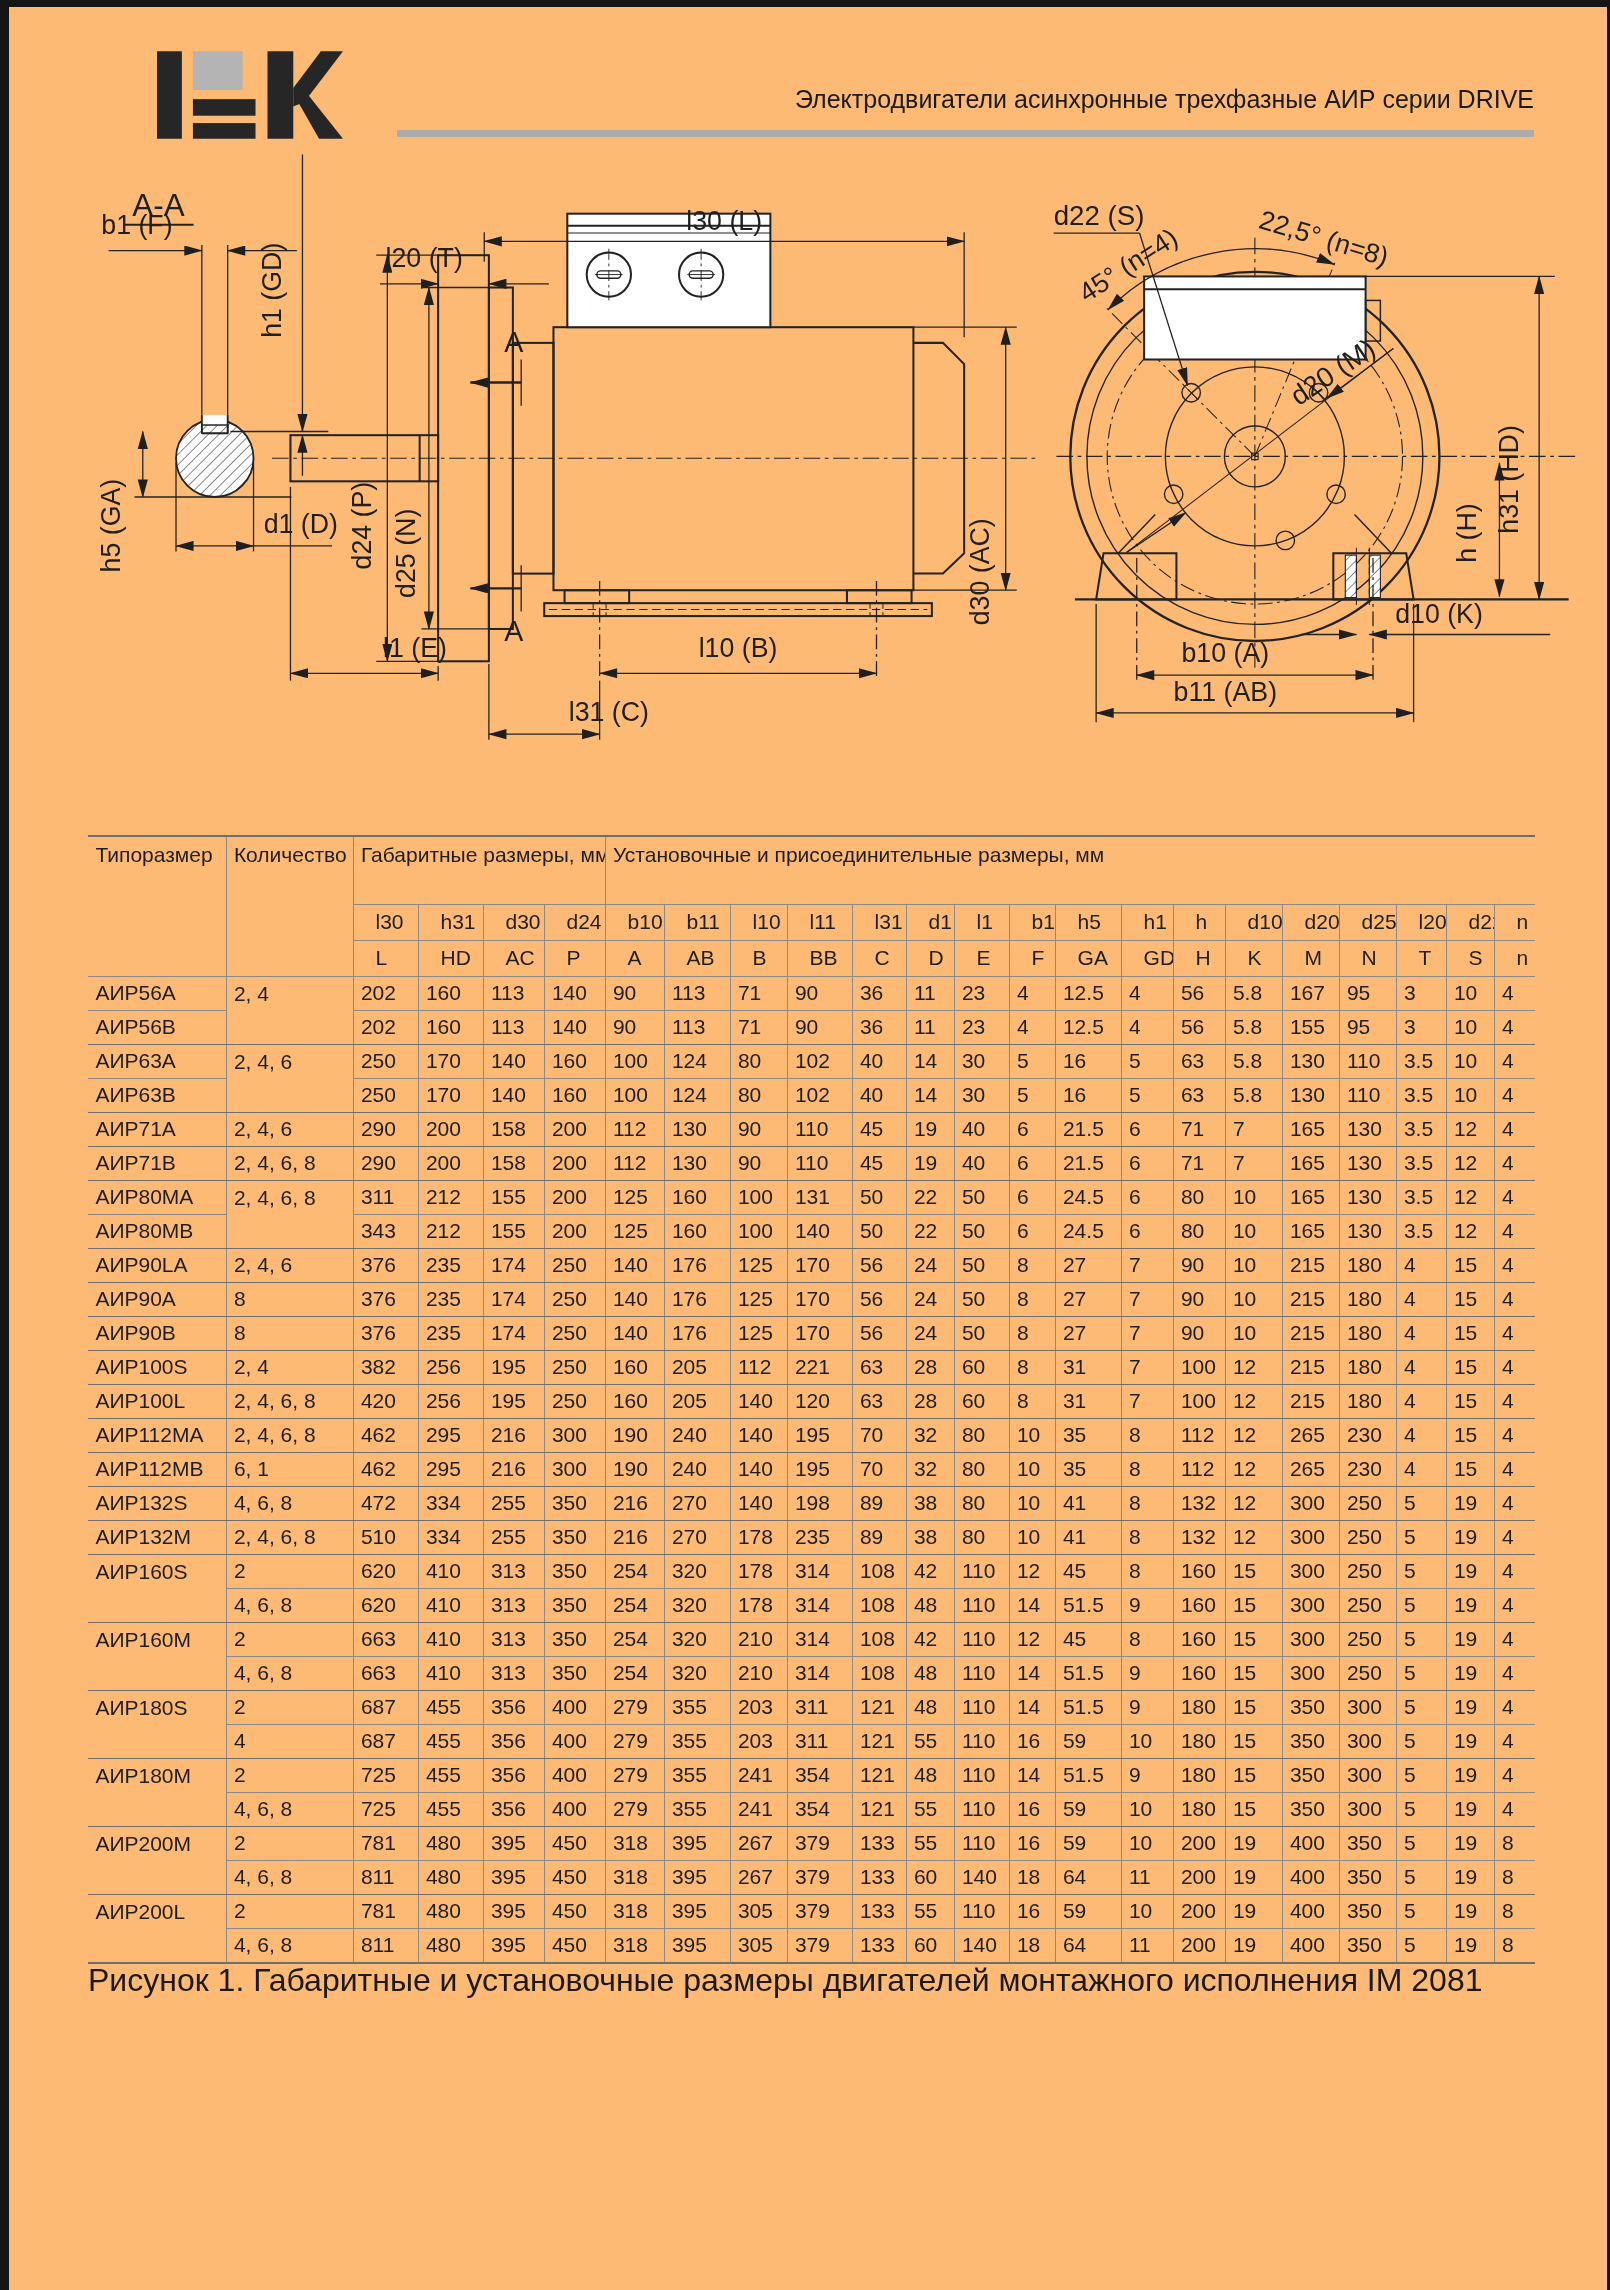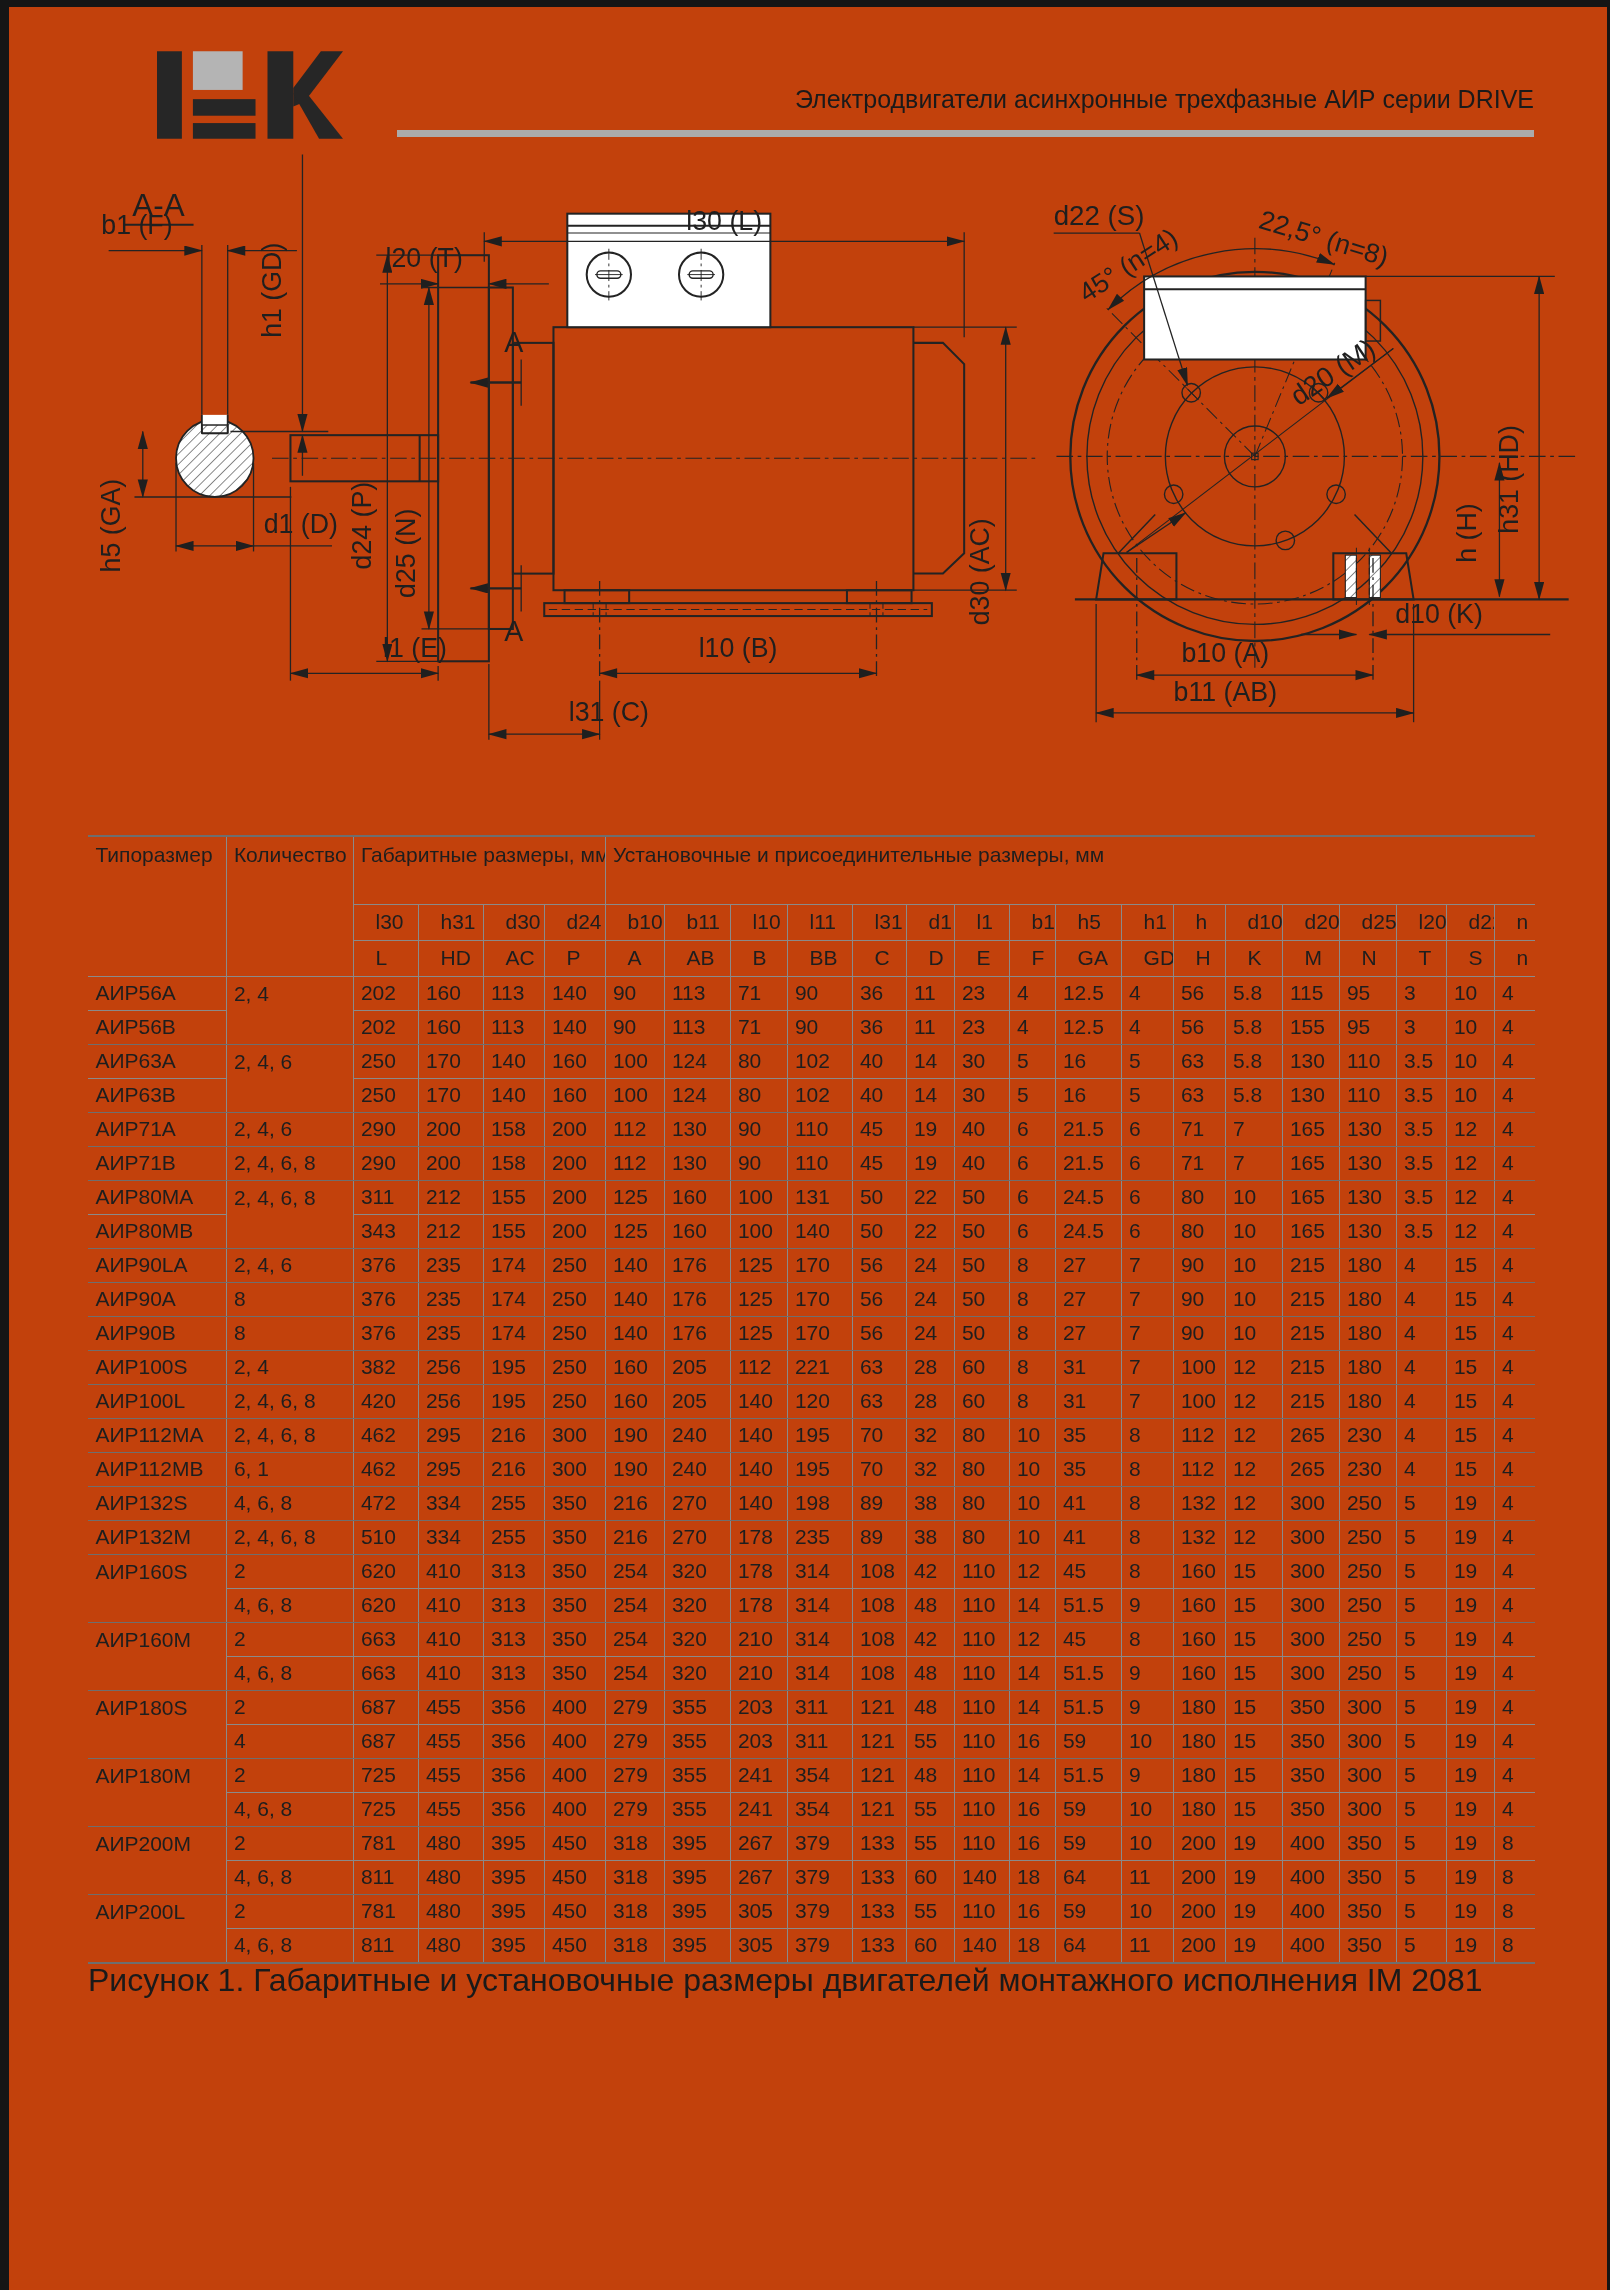--- a/index.html
+++ b/index.html
@@ -1,16 +1,16 @@
 <!DOCTYPE html>
 <html style="font-size:14.8px"><head>
 <meta charset="utf-8">
 <style>
   html,body{margin:0;padding:0;background:#e8e8e8;}
-  .page{position:relative;width:1611px;height:2291px;background:#c2410c;margin:0 auto;
+  .page{position:relative;width:1611px;height:2291px;background:#fdba74;margin:0 auto;
         font-family:"Liberation Sans", sans-serif;color:#1e1e1e;overflow:hidden;}
   .edge{position:absolute;background:#151515;}
   .edge-top{left:0;top:0;width:1611px;height:6.5px;}
   .edge-left{left:0;top:0;width:9.2px;height:2291px;}
   .edge-right{left:1607px;top:0;width:3.7px;height:2291px;}
   .logo{position:absolute;left:157px;top:51px;}
   .title{position:absolute;left:397px;top:85px;width:1137px;text-align:right;
          font-size:25px;letter-spacing:0;color:#1a1a1a;}
   .rule{position:absolute;left:397px;top:130px;width:1137px;height:7.4px;background:#ababab;}
   .drawings{position:absolute;left:55px;top:138px;}
@@ -330,21 +330,21 @@
             <td>71</td>
             <td>90</td>
             <td>36</td>
             <td>11</td>
             <td>23</td>
             <td>4</td>
             <td>12.5</td>
             <td>4</td>
             <td>56</td>
             <td>5.8</td>
-            <td>115</td>
+            <td>167</td>
             <td>95</td>
             <td>3</td>
             <td>10</td>
             <td>4</td>
           </tr>
           <tr class="ge">
             <td>АИР56В</td>
             <td>202</td>
             <td>160</td>
             <td>113</td>

